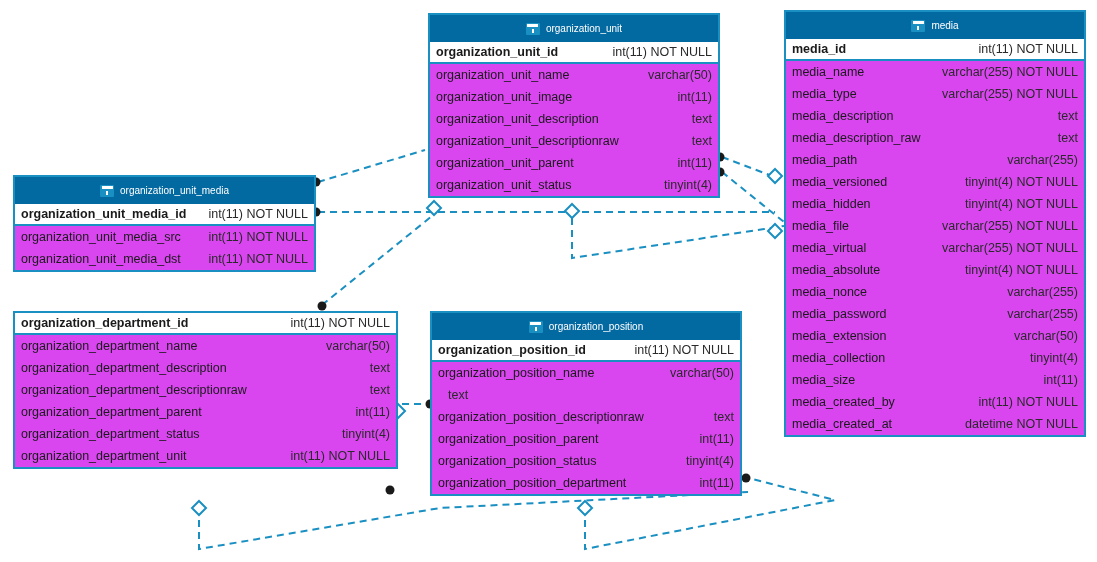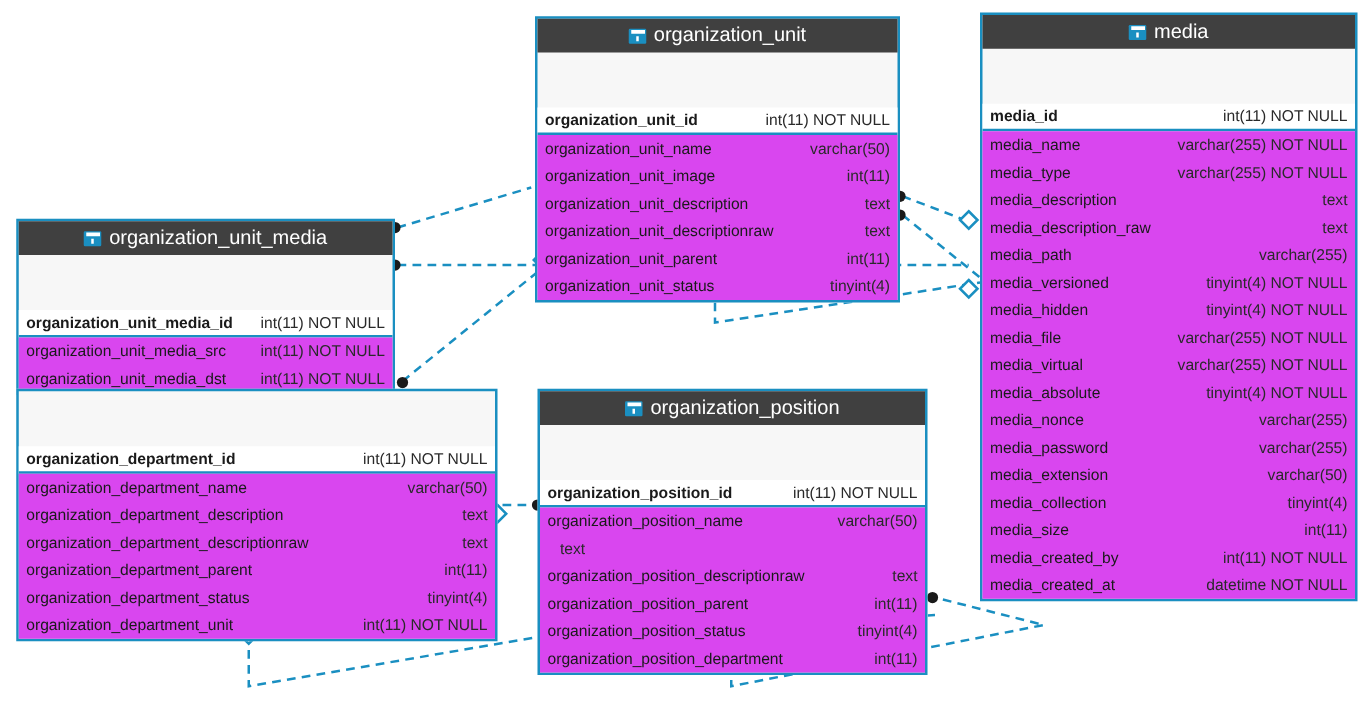--- a/index.html
+++ b/index.html
@@ -14,23 +14,23 @@
   svg#wires{position:absolute;left:0;top:0;width:1097px;height:562px;pointer-events:none;}
 
   .table-box{
     position:absolute;
     border:2px solid #1a8fc1;
     background:#f7f7f7;
     box-sizing:border-box;
     z-index:5;
   }
   .tbl-header{
-    background:#404040;
+    background:#0369a1;
     color:#ffffff;
-    font-size:16px;
+    font-size:10px;
     height:27px;
     line-height:27px;
     text-align:center;
     white-space:nowrap;
     position:relative;
     box-sizing:border-box;
   }
   .tbl-header .hdr-inner{display:inline-flex;align-items:center;gap:6px;}
   .tbl-icon{
     display:inline-block;width:14px;height:12px;position:relative;
@@ -39,21 +39,20 @@
   .tbl-icon::before{
     content:"";position:absolute;left:1.5px;top:1.5px;right:1.5px;height:3px;background:#ffffff;
   }
   .tbl-icon::after{
     content:"";position:absolute;left:6px;top:6px;width:2px;height:4.5px;background:#ffffff;
   }
   .pk-row{
     background:#ffffff;
     font-weight:bold;
     border-bottom:2px solid #1a8fc1;
-    margin-top:44px;
   }
   .row{
     display:flex;
     align-items:center;
     justify-content:space-between;
     font-size:12.5px;
     color:#1a1a1a;
     height:22px;
     padding:0 6px;
     box-sizing:border-box;

